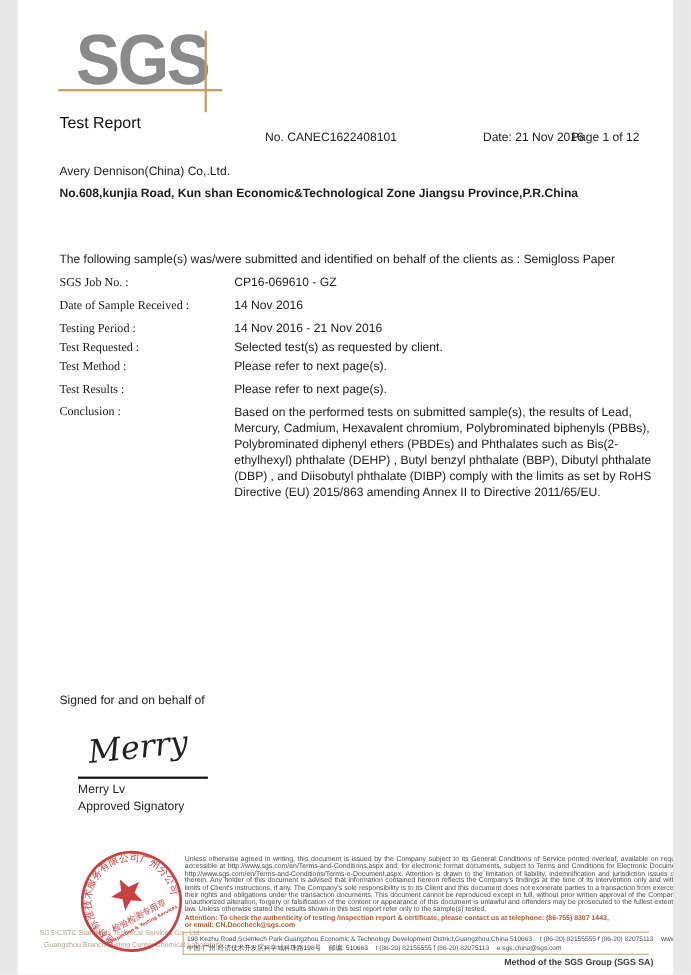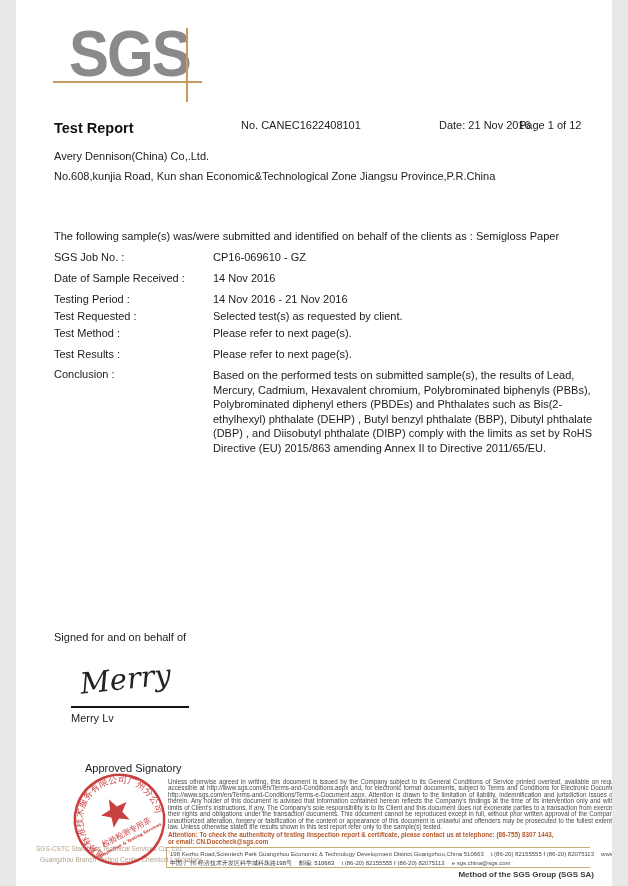--- a/index.html
+++ b/index.html
@@ -15,46 +15,46 @@
   
   .logo-text{
     position:absolute;left:53px;top:22px;
     font-size:60px;font-weight:bold;color:#8a8a8a;
     letter-spacing:-2px;line-height:1;
     transform:scaleY(1.08);transform-origin:top left;
   }
   .logo-hline{position:absolute;left:37px;top:81px;width:149px;height:2px;background:#c79b5e;}
   .logo-vline{position:absolute;left:170px;top:28px;width:2px;height:74px;background:#c79b5e;}
   
-  .report-title{position:absolute;left:38px;top:120px;font-size:14.5px;font-weight:bold;color:#111;}
+  .report-title{position:absolute;left:38px;top:104px;font-size:14.5px;font-weight:normal;color:#111;}
   .report-no{position:absolute;left:225px;top:119px;font-size:11px;}
   .report-date{position:absolute;left:383px;top:119px;font-size:11px;margin-left:40px;}
   .report-page{position:absolute;left:503px;top:119px;font-size:11px;}
   
   .client-name{position:absolute;left:38px;top:150px;font-size:11px;}
-  .client-address{position:absolute;left:38px;top:170px;font-size:11px;}
+  .client-address{position:absolute;left:38px;top:170px;font-size:11px;font-weight:bold;}
   
   .sample-statement{position:absolute;left:38px;top:230px;font-size:11px;width:560px;}
   .field-row{position:absolute;left:38px;font-size:11px;}
-  .field-label{position:absolute;left:0;top:0;width:158px;}
+  .field-label{position:absolute;left:0;top:0;width:158px;font-family:Liberation Serif, serif;}
   .field-value{position:absolute;left:159px;top:0;width:398px;}
   .row-0{top:251px;} .row-1{top:272px;} .row-2{top:293px;}
   .row-3{top:310px;} .row-4{top:327px;} .row-5{top:348px;} .row-6{top:368px;}
   .conclusion-value{line-height:14.5px;}
   
   .signed-for{position:absolute;left:38px;top:596px;font-size:11px;margin-top:35px;}
   .signed-company{position:absolute;left:38px;top:610px;font-size:11px;}
   .sig-script{
     position:absolute;left:64px;top:662px;
     font-family:"DejaVu Serif", serif;font-style:italic;
     font-size:29px;color:#222;transform:rotate(-6deg);
   }
   .sig-line{position:absolute;left:55px;top:706px;width:118px;height:2px;background:#111;}
   .sig-name{position:absolute;left:55px;top:712px;font-size:11px;}
-  .sig-role{position:absolute;left:69px;top:727px;font-size:11px;margin-top:35px;}
+  .sig-role{position:absolute;left:55px;top:727px;font-size:11px;}
   
   .lab-line1{position:absolute;left:20px;top:845px;font-size:6.5px;color:#b3a08e;white-space:nowrap;}
   .lab-line2{position:absolute;left:24px;top:856px;font-size:6.5px;color:#b3a08e;white-space:nowrap;}
   .stamp{position:absolute;left:56px;top:772px;width:95px;height:95px;transform:rotate(-28deg);opacity:.92;}
   
   .disclaimer{
     position:absolute;left:152px;top:779px;width:462px;
     font-size:6.3px;line-height:6.45px;color:#4a4a4a;
     text-align:justify;
   }

